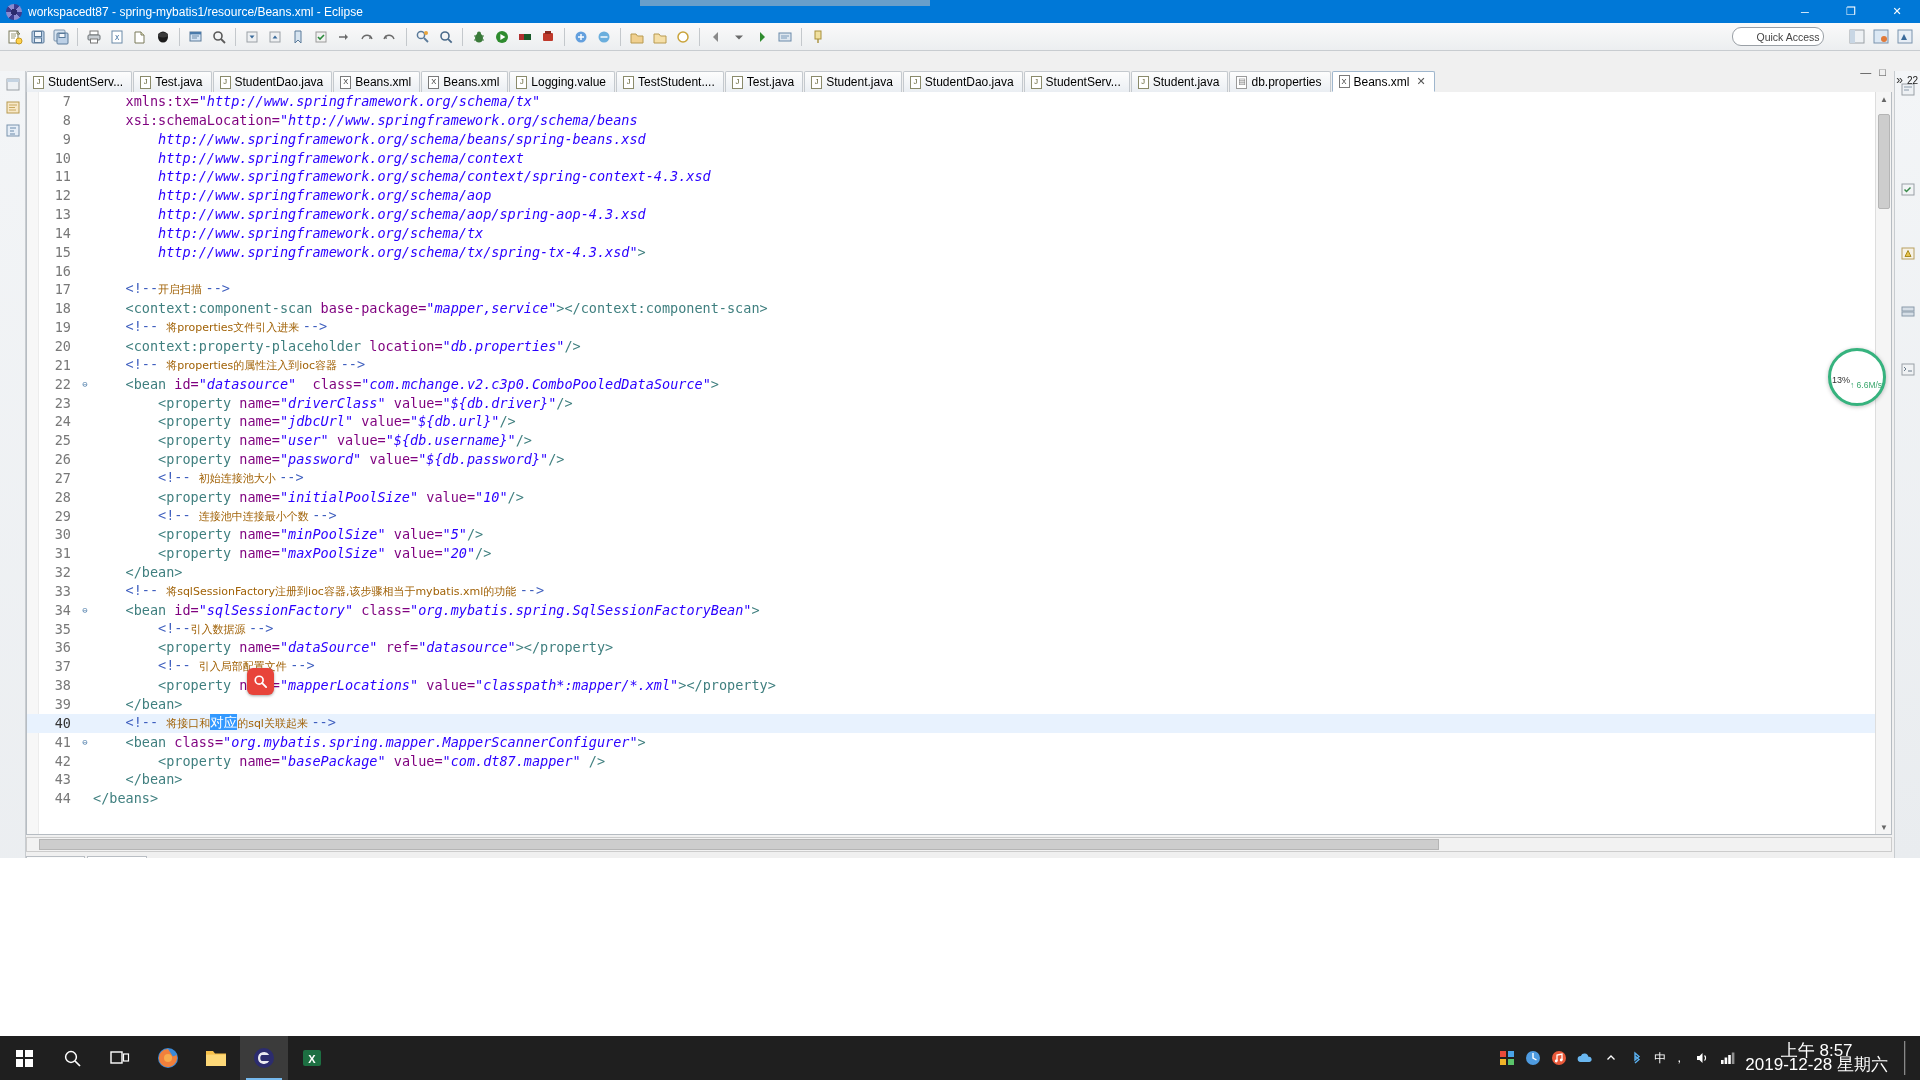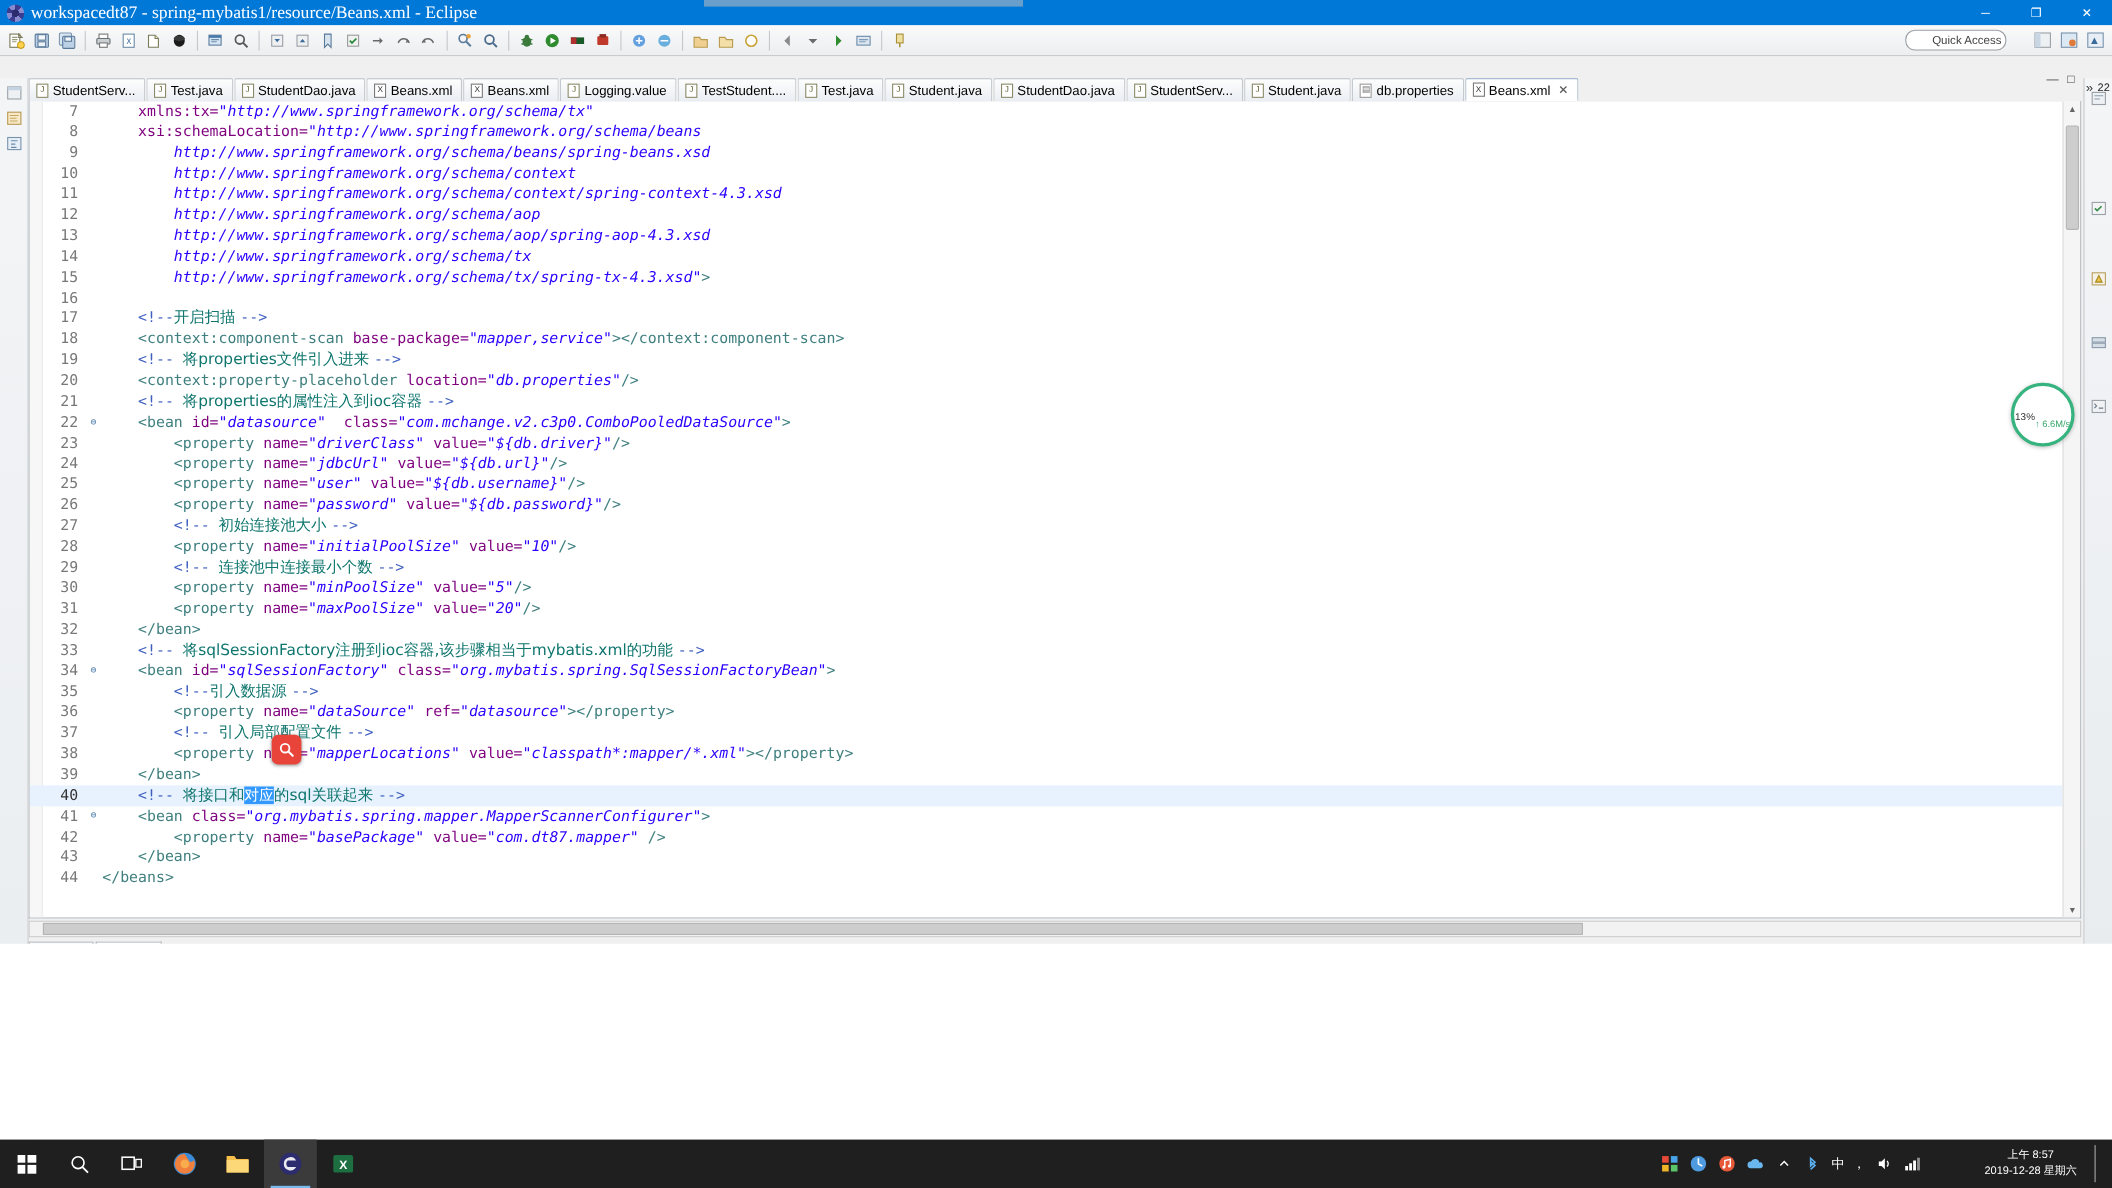--- a/index.html
+++ b/index.html
@@ -17,21 +17,21 @@
   }
   .titlebar .tb-icon {
     width:16px; height:16px; margin-left:6px; margin-right:6px;
     border-radius:50%;
     background:
       radial-gradient(circle at 50% 50%, #2b2b6e 0 30%, transparent 31%),
       conic-gradient(#3b3b8f 0 12%, #8a8ad0 12% 25%, #3b3b8f 25% 37%, #8a8ad0 37% 50%,
                      #3b3b8f 50% 62%, #8a8ad0 62% 75%, #3b3b8f 75% 87%, #8a8ad0 87% 100%);
     flex:0 0 auto;
   }
-  .titlebar .tb-text { font-size:16px; white-space:nowrap;font-family:Liberation Serif, serif; }
+  .titlebar .tb-text { font-size:12px; white-space:nowrap; }
   .win-ctrls { position:absolute; right:0; top:0; height:23px; display:flex; }
   .win-ctrls div {
     width:46px; height:23px; display:flex; align-items:center; justify-content:center;
     font-size:11px; color:#fff;
   }
   .tb-shadowbox {
     position:absolute; left:640px; top:0; width:290px; height:6px;
     background:#bfbfbf; opacity:.55;
   }
 
@@ -138,21 +138,21 @@
   .ln .fold {
     width:12px; flex:0 0 auto; text-align:center; font-size:9px; color:#4a7aa8;
   }
   .ln .txt { flex:1 1 auto; padding-left:2px; }
 
   
   .k  { color:#3f7f7f; }               
   .at { color:#7f007f; }               
   .st { color:#2a00ff; font-style:italic; }  
   .cm { color:#3f5fbf; }               
-  .cmz{ color:#0f766e; font-style:normal; font-family:"DejaVu Sans","Liberation Sans",sans-serif; font-size:14px;}
+  .cmz{ color:#a16207; font-style:normal; font-family:"DejaVu Sans","Liberation Sans",sans-serif; font-size:11px;}
   .pl { color:#000; }
   .sel{ background:#3399ff; color:#fff; }
 
   
   .vscroll {
     position:absolute; right:0; top:0; bottom:0; width:16px;
     background:#f5f5f5; border-left:1px solid #ddd;
   }
   .vthumb {
     position:absolute; left:2px; top:22px; width:12px; height:95px;
@@ -233,21 +233,21 @@
   .tb-start .winlogo i { background:#fff; display:block; }
   .tb-item { width:48px; height:44px; display:flex; align-items:center; justify-content:center; position:relative; }
   .tb-item.active { background:#3b3b3b; }
   .tb-item.active::after {
     content:''; position:absolute; bottom:0; left:6px; right:6px; height:2px; background:#76b9ed;
   }
   .tb-right {
     margin-left:auto; display:flex; align-items:center; gap:8px; padding-right:6px;
     color:#fff; font-size:11px;
   }
-  .tb-clock { text-align:center; line-height:14px; font-size:10px; color:#fff;margin-left:48px; }
+  .tb-clock { text-align:center; line-height:14px; font-size:17px; color:#fff; }
   .tb-tray-ico { width:18px; height:18px; display:flex; align-items:center; justify-content:center; font-size:12px; color:#fff; }
 
   .ime-strip { display:flex; align-items:center; gap:7px; color:#fff; font-size:12px; }
 </style>
 </head>
 <body>
 
 <div id="app">
 
   <div class="titlebar">

